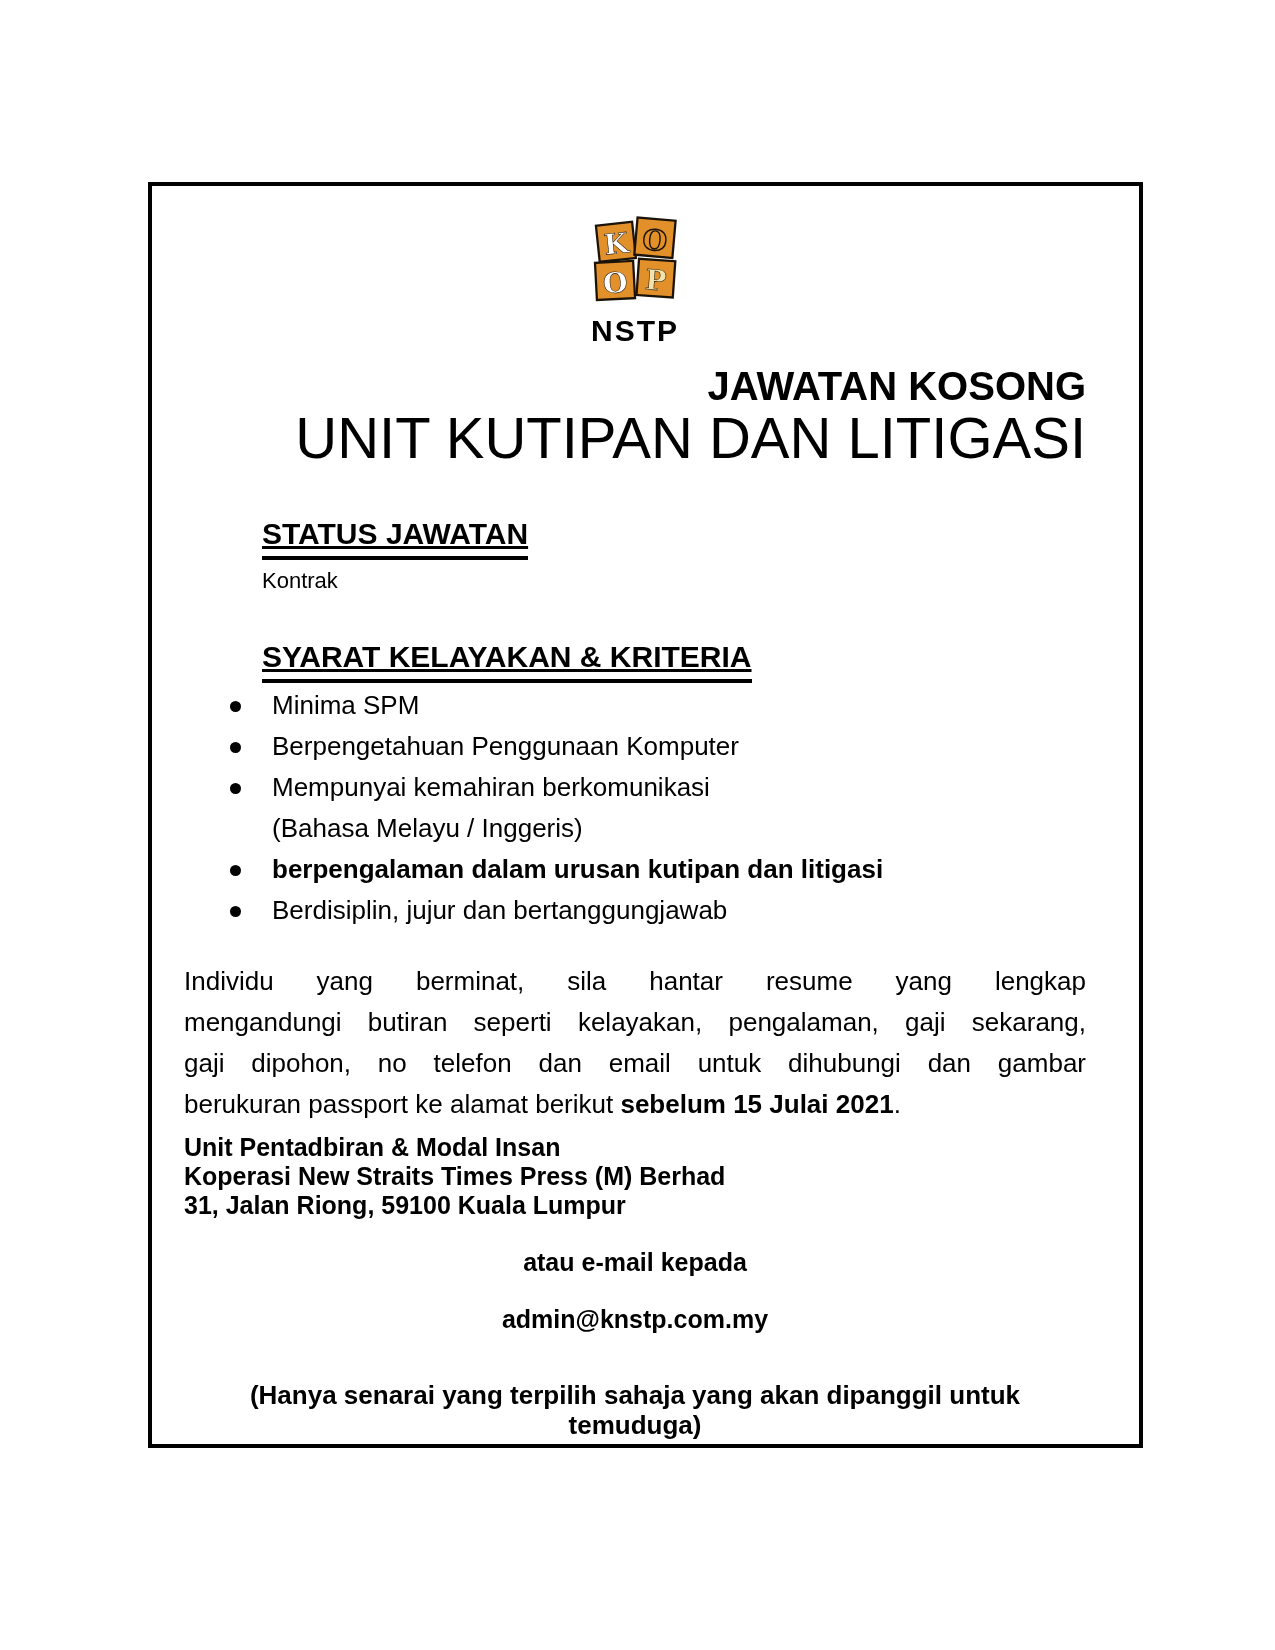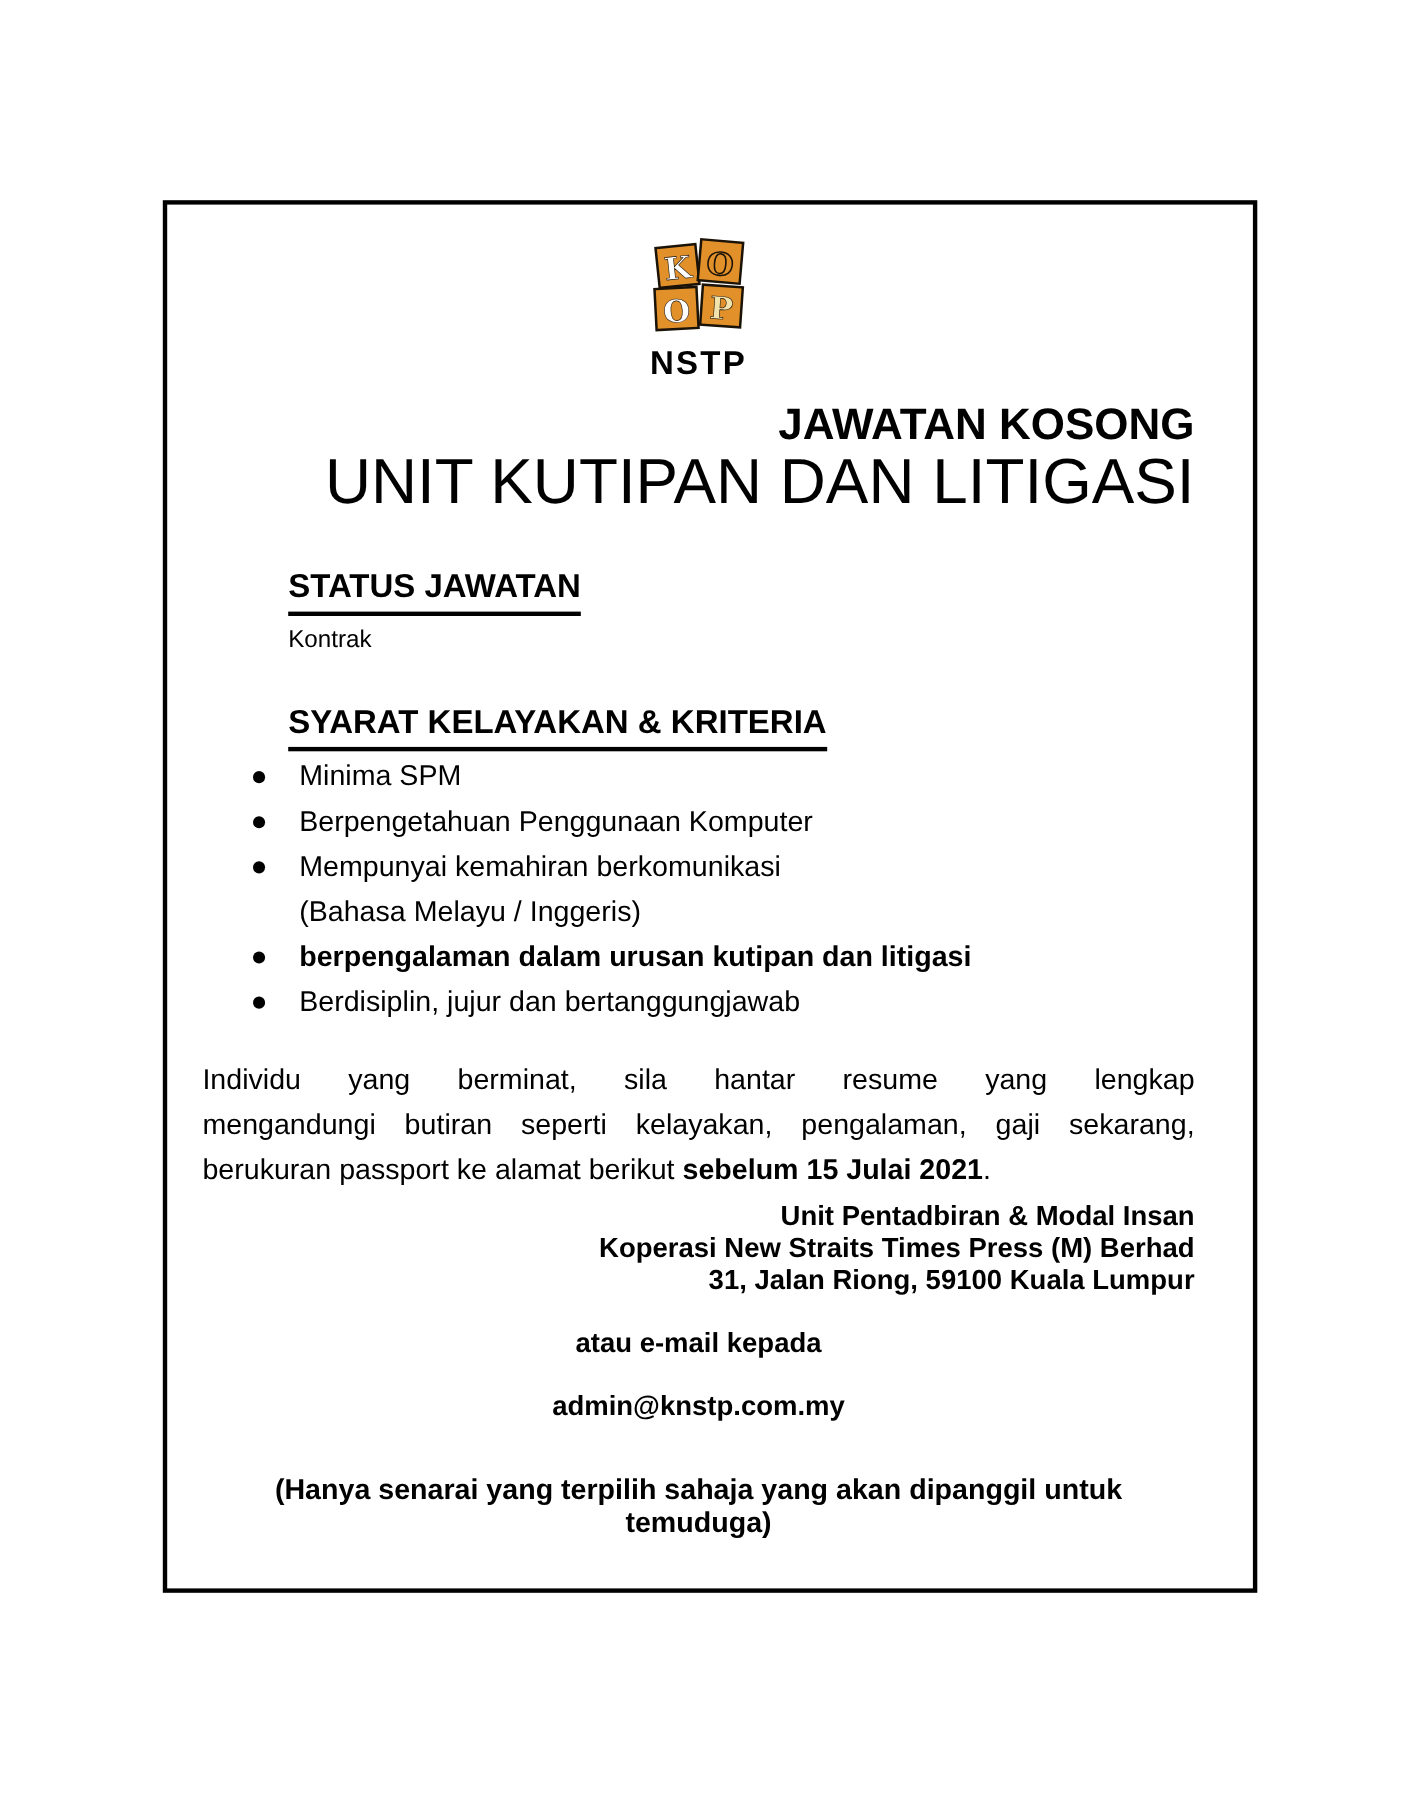--- a/index.html
+++ b/index.html
@@ -22,39 +22,39 @@
   .tl-outline { stroke-width:1.6; }
   .brand {
     margin-top:4px; font-weight:bold; font-size:30px; line-height:38px;
     letter-spacing:2px; text-align:center;
   }
   
   .title1 { margin-top:12px; text-align:right; font-weight:bold; font-size:40px; line-height:48px; }
   .title2 { text-align:right; font-weight:normal; font-size:58px; line-height:56px; }
   
   .sec-heading { margin-left:78px; font-weight:bold; font-size:30px; line-height:40px; }
-  .hu { display:inline-block; padding-bottom:2px; border-bottom:4px solid #000; }
+  .hu { display:inline-block; padding-bottom:2px; border-bottom:4px solid #000;text-decoration:underline; }
   .mt-status { margin-top:48px; }
   .mt-syarat { margin-top:36px; }
   .body-text { margin-left:78px; font-size:22px; line-height:41px; }
   
   .bullets { margin-top:2px; }
   .bullet { position:relative; padding-left:88px; font-size:26px; line-height:41px; }
   .bullet .dot {
     position:absolute; left:46px; top:16px; width:11px; height:11px;
     border-radius:50%; background:#000;
   }
   .bullet.bold { font-weight:bold; }
   .just { text-align:justify; text-align-last:justify; }
   
   .para { margin-top:30px; }
   .pline { font-size:26px; line-height:41px; }
   
   .addr { margin-top:8px; }
-  .aline { text-align:right; font-weight:bold; font-size:25px; line-height:29px; }
+  .aline { text-align:left; font-weight:bold; font-size:25px; line-height:29px; }
   .center-bold { text-align:center; font-weight:bold; font-size:25px; line-height:29px; }
   .mt-atau { margin-top:28px;text-align:center; }
   .mt-email { margin-top:28px; }
   .footnote { margin-top:46px; font-size:26px; line-height:30px; }
 </style>
 </head>
 <body>
 
 <div class="page">
   <div class="frame">
@@ -117,20 +117,21 @@
       </div>
       <div class="bullet">
         <span class="dot"></span>
         <div>Berdisiplin, jujur dan bertanggungjawab</div>
       </div>
     </div>
 
     <div class="para">
       <div class="pline just">Individu yang berminat, sila hantar resume yang lengkap</div>
       <div class="pline just">mengandungi butiran seperti kelayakan, pengalaman, gaji sekarang,</div>
+      <div class="pline just">gaji dipohon, no telefon dan email untuk dihubungi dan gambar</div>
       <div class="pline"><span>berukuran passport ke alamat berikut </span><b>sebelum 15 Julai 2021</b><span>.</span></div>
     </div>
 
     <div class="addr">
       <div class="aline">Unit Pentadbiran &amp; Modal Insan</div>
       <div class="aline">Koperasi New Straits Times Press (M) Berhad</div>
       <div class="aline">31, Jalan Riong, 59100 Kuala Lumpur</div>
     </div>
 
     <div class="center-bold mt-atau">atau e-mail kepada</div>

